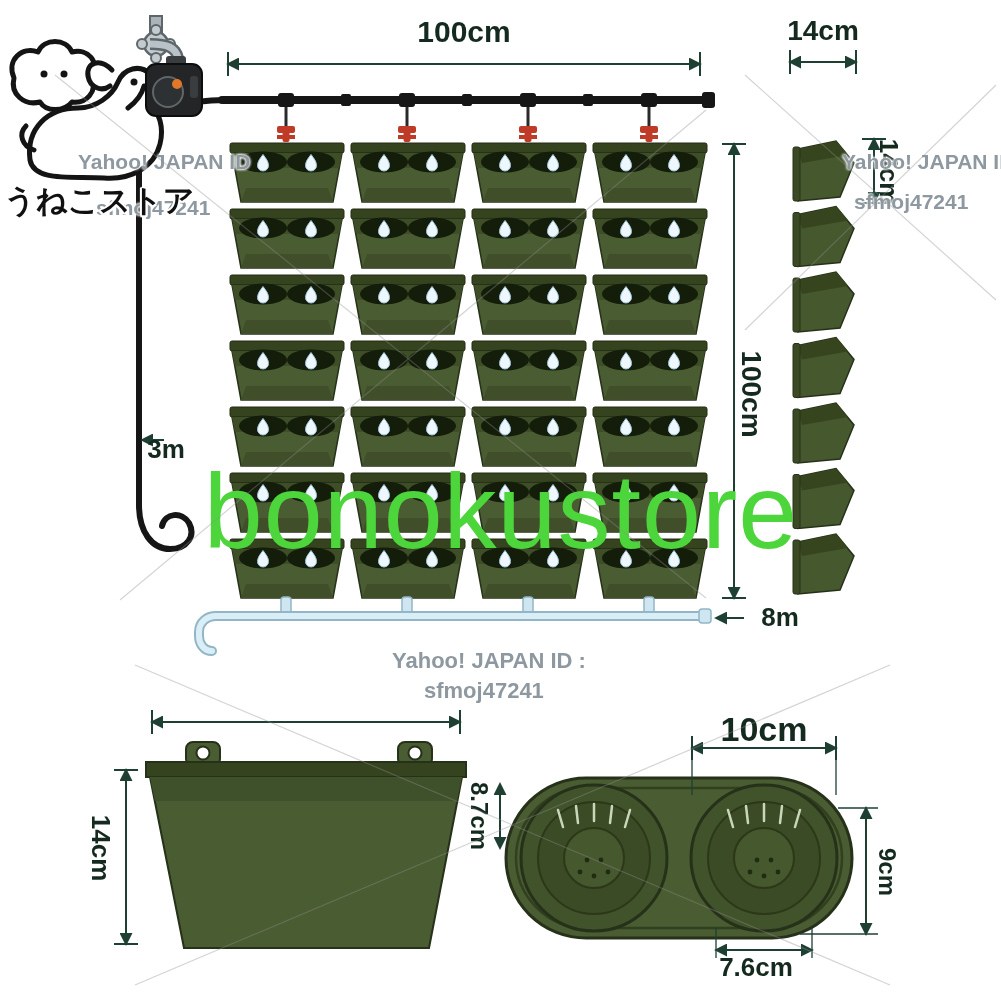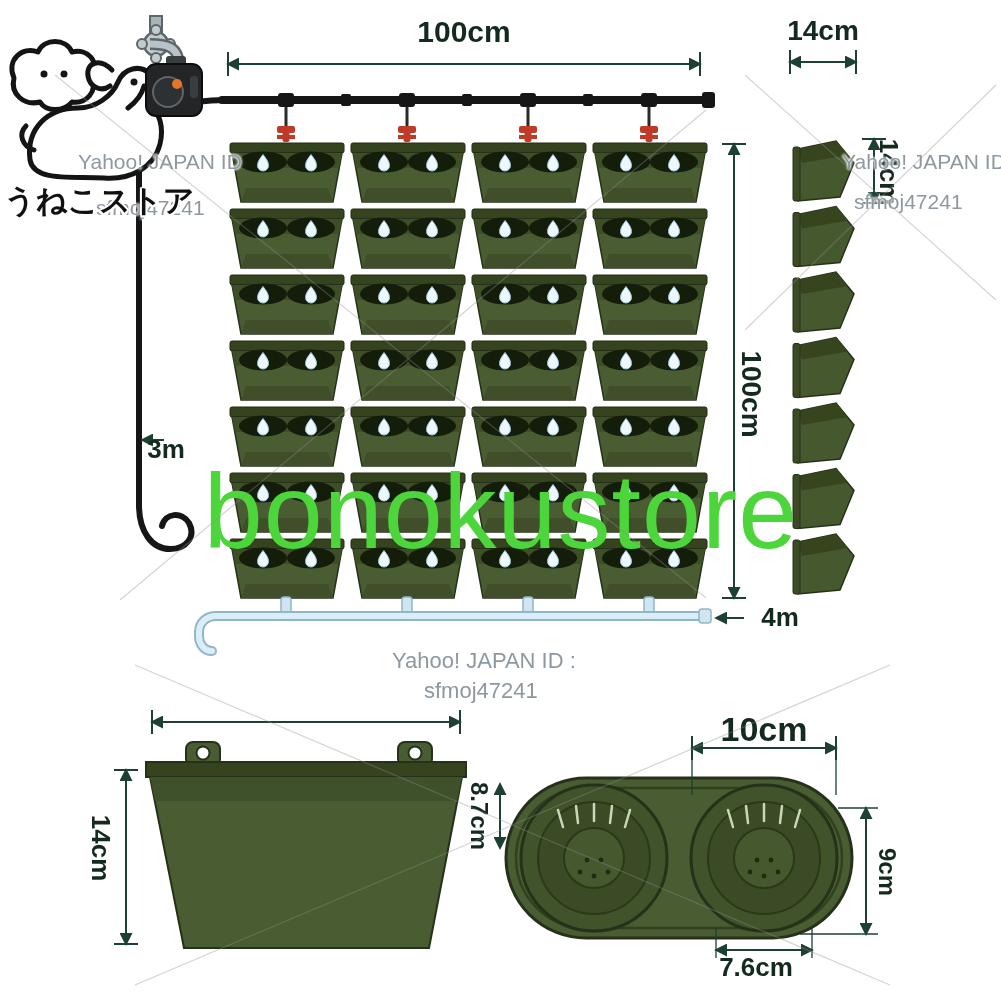--- a/index.html
+++ b/index.html
@@ -4,21 +4,21 @@
 <style>
   *{margin:0;padding:0;box-sizing:border-box}
   html,body{width:1001px;height:1001px;background:#fff;font-family:"Liberation Sans",sans-serif}
   .canvas{position:relative;width:1001px;height:1001px;background:#fff;overflow:hidden}
   svg.layer{position:absolute;left:0;top:0}
   #gfx{z-index:2}
   #wm-lines{z-index:4;pointer-events:none}
   .labels{position:absolute;inset:0;z-index:3;pointer-events:none}
   .lbl{position:absolute;font-weight:bold;color:#152a1f;white-space:nowrap;text-align:center;line-height:1.05}
   .rot{transform:rotate(90deg);transform-origin:left top}
-  .wm{position:absolute;font-weight:normal;color:#8e98a0;white-space:nowrap;
+  .wm{position:absolute;font-weight:bold;color:#8e98a0;white-space:nowrap;
       text-shadow:0 0 3px #fff,0 0 3px #fff,0 0 3px #fff}
   .brand{position:absolute;font-weight:normal;color:#4cd63b;white-space:nowrap;text-align:center;letter-spacing:1px;line-height:1}
   .store{position:absolute;font-weight:bold;color:#101010;white-space:nowrap;
       text-shadow:2px 0 #fff,-2px 0 #fff,0 2px #fff,0 -2px #fff,1.5px 1.5px #fff,-1.5px -1.5px #fff,1.5px -1.5px #fff,-1.5px 1.5px #fff}
 </style>
 </head>
 <body>
 
 <div class="canvas">
 
@@ -248,21 +248,21 @@
       <line x1="812" y1="928" x2="812" y2="958" stroke-width="1.3"></line>
     </g>
   </svg>
 
   <div class="labels">
     <div class="lbl" style="left:399px;top:16px;width:130px;font-size:30px">100cm</div>
     <div class="lbl" style="left:778px;top:16px;width:90px;font-size:28px">14cm</div>
     <div class="lbl rot" style="left:902px;top:136px;width:72px;font-size:26px">14cm</div>
     <div class="lbl rot" style="left:766px;top:346px;width:96px;font-size:28px">100cm</div>
     <div class="lbl" style="left:136px;top:436px;width:60px;font-size:26px">3m</div>
-    <div class="lbl" style="left:750px;top:604px;width:60px;font-size:26px">4m</div>
+    <div class="lbl" style="left:750px;top:604px;width:60px;font-size:26px">8m</div>
 
     <div class="lbl rot" style="left:114px;top:806px;width:84px;font-size:26px">14cm</div>
 
     <div class="lbl" style="left:699px;top:712px;width:130px;font-size:34px">10cm</div>
     <div class="lbl rot" style="left:492px;top:776px;width:80px;font-size:24px">8.7cm</div>
     <div class="lbl rot" style="left:900px;top:840px;width:64px;font-size:24px">9cm</div>
     <div class="lbl" style="left:700px;top:954px;width:112px;font-size:26px">7.6cm</div>
 
     <div class="wm" style="left:78px;top:150px;font-size:21px">Yahoo! JAPAN ID</div>
     <div class="wm" style="left:96px;top:196px;font-size:21px">sfmoj47241</div>

